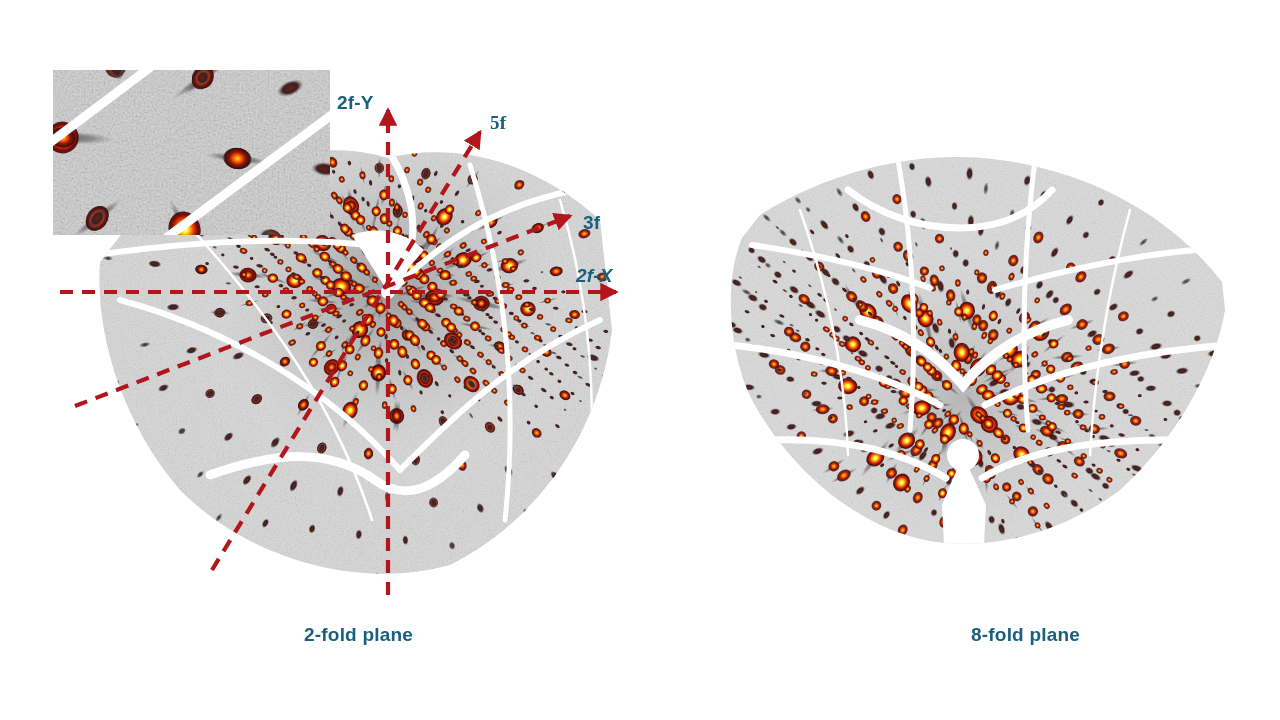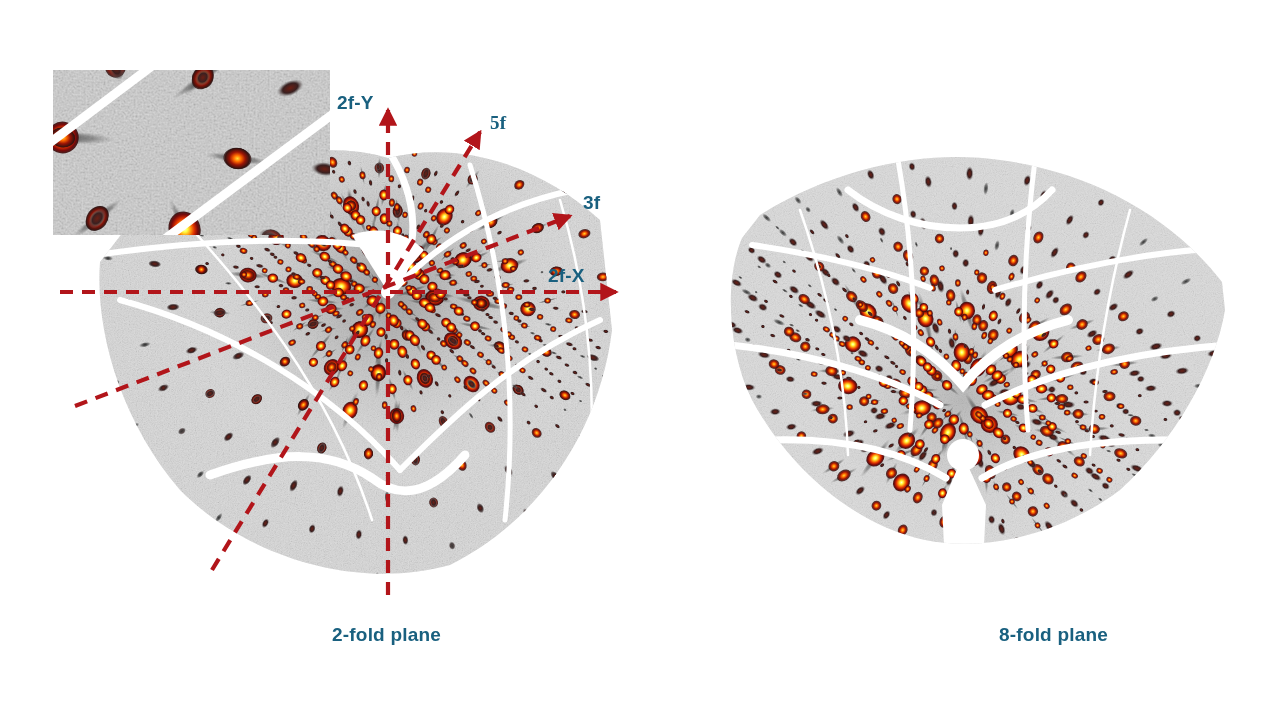--- a/index.html
+++ b/index.html
@@ -23,37 +23,36 @@
     height: 720px;
   }
   .caption {
     position: absolute;
     font-family: "Liberation Sans", sans-serif;
     font-size: 19px;
     font-weight: bold;
     color: #19607f;
     white-space: nowrap;
     letter-spacing: 0.2px;
-    margin-left: 28px;
   }
   .axis-label {
     position: absolute;
     font-family: "Liberation Sans", sans-serif;
     font-size: 19px;
     font-weight: bold;
     color: #19607f;
     white-space: nowrap;
     letter-spacing: 0.2px;
   }
   #caption-2fold { left: 304px; top: 624px; }
   #caption-5fold { left: 971px; top: 624px; }
   #label-2fY { left: 337px; top: 92px; }
   #label-5f  { left: 490px; top: 112px; font-family: Liberation Serif, serif; }
-  #label-3f  { left: 583px; top: 192px; }
-  #label-2fX { left: 548px; top: 265px; }
+  #label-3f  { left: 583px; top: 212px; }
+  #label-2fX { left: 576px; top: 265px; font-style: italic; }
 </style>
 </head>
 <body>
 
 <div id="figure">
 
   <svg class="layer" id="img-layer" viewBox="0 0 1280 720" xmlns="http://www.w3.org/2000/svg">
     <defs>
 
       <filter id="grain2f" x="0%" y="0%" width="100%" height="100%">

